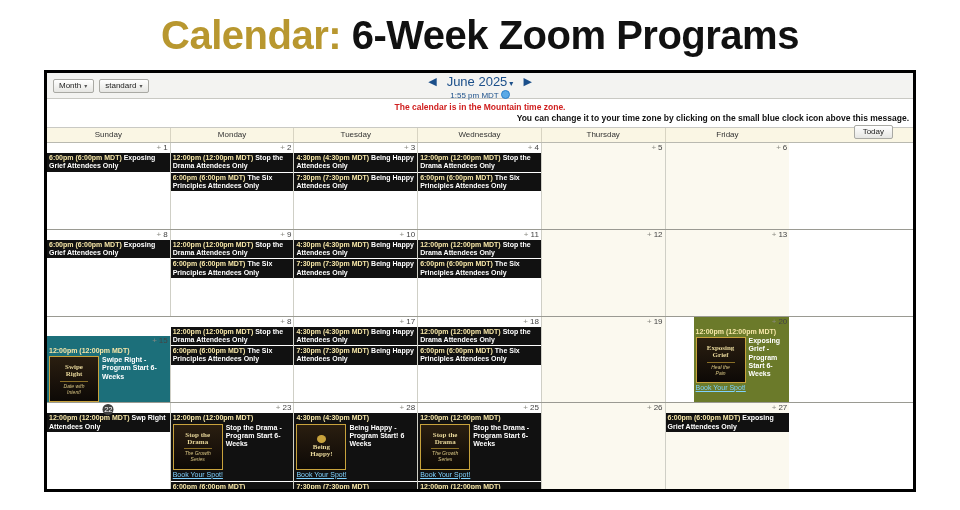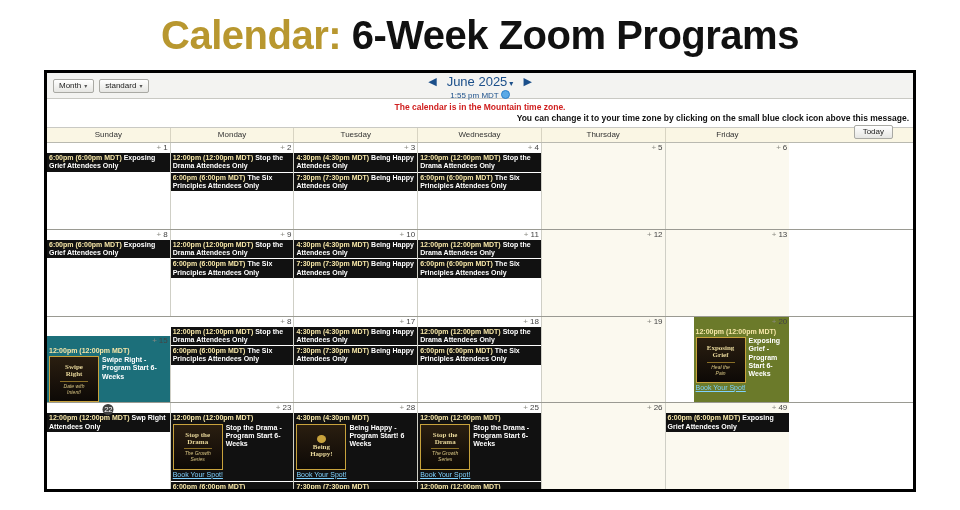--- a/index.html
+++ b/index.html
@@ -427,20 +427,20 @@
           <div class="hdr"><span class="tm">12:00pm (12:00pm MDT)</span></div>
 
         </div>
       </div>
 
       <div class="day shaded">
         <div class="daynum"><span class="plus">+</span><span>26</span></div>
       </div>
 
       <div class="day shaded">
-        <div class="daynum"><span class="plus">+</span><span>49</span></div>
+        <div class="daynum"><span class="plus">+</span><span>27</span></div>
         <div class="ev"><span class="tm">6:00pm (6:00pm MDT)</span> <span>Exposing Grief Attendees Only</span></div>
       </div>
     </div>
 
   </div>
 </div>
 </div>
 
 </body></html>

